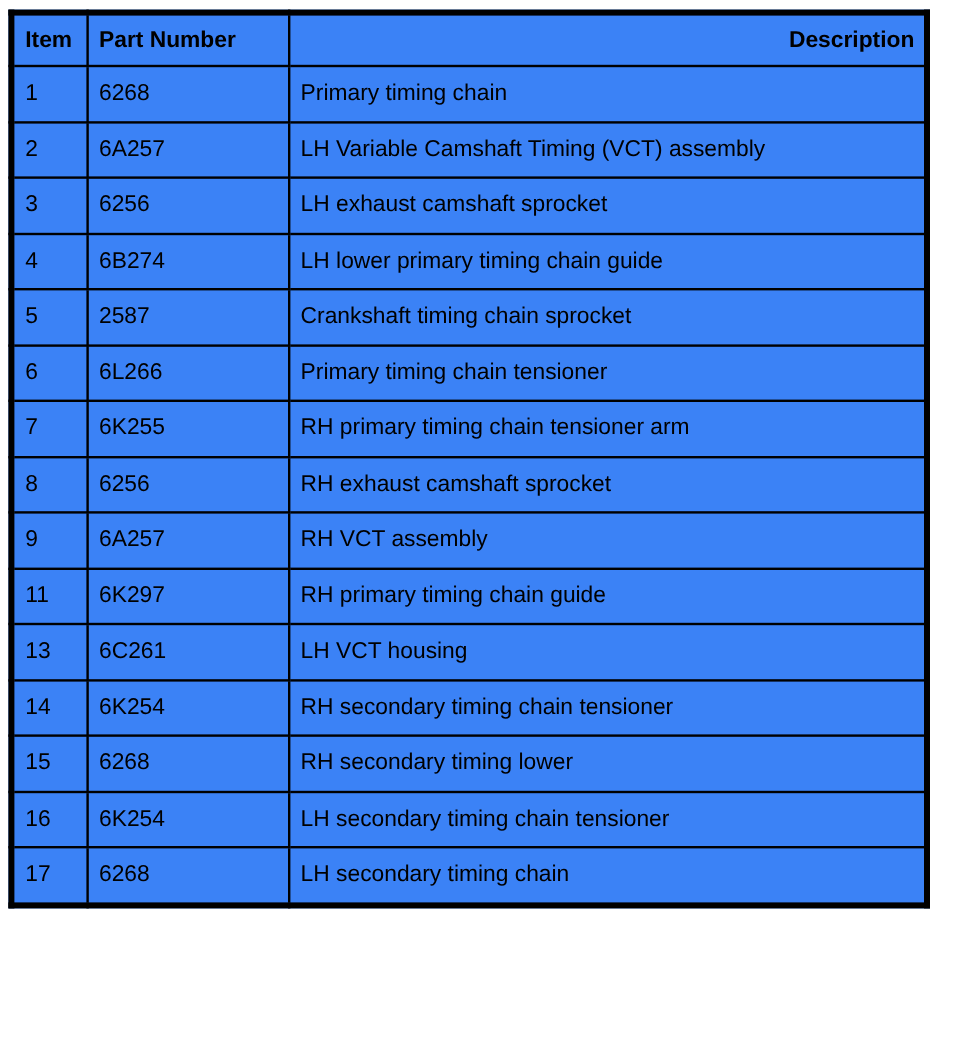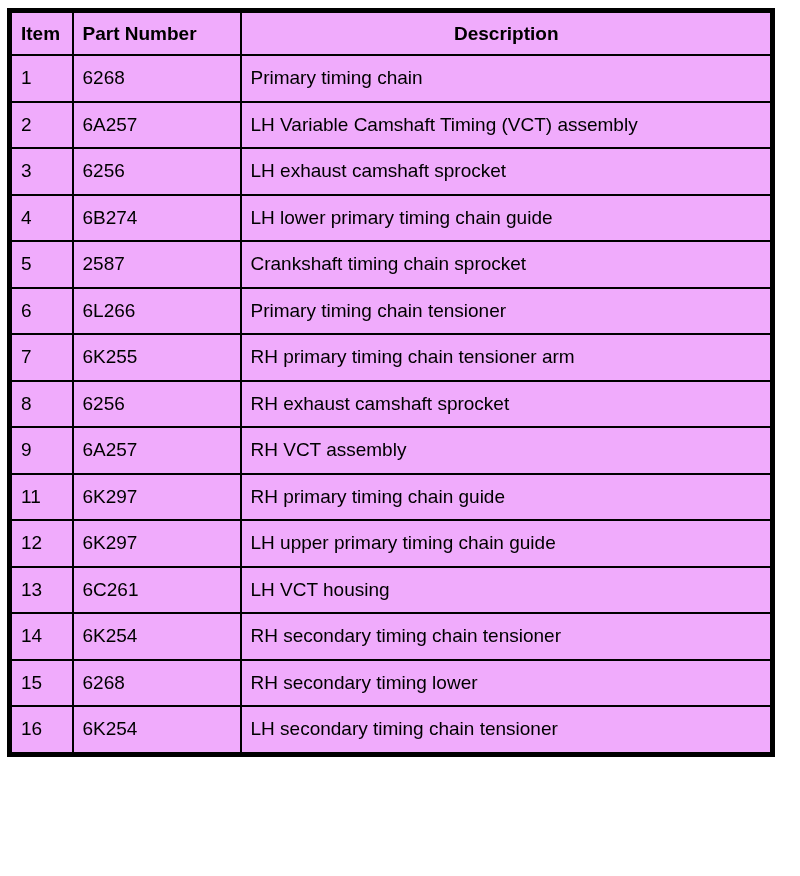--- a/index.html
+++ b/index.html
@@ -19,39 +19,39 @@
     overflow: hidden;
   }
   table.parts {
     position: absolute;
     left: 7px;
     top: 8px;
     width: 768px;
     border-collapse: collapse;
     table-layout: fixed;
     border: 5px solid #000000;
-    background: #f0abfc;
+    background: #3b82f6;
   }
   table.parts th,
   table.parts td {
     border: 2px solid #000000;
     font-size: 19px;
     line-height: 1.15;
     padding: 0 8px 0 9px;
     vertical-align: middle;
     white-space: nowrap;
     overflow: hidden;
   }
   table.parts th {
     font-weight: bold;
     height: 41px;
     text-align: left;
   }
   table.parts th.col-description {
-    text-align: center;
+    text-align: right;
   }
   table.parts td {
     font-weight: normal;
     height: 44.5px;
     text-align: left;
   }
   col.c-item { width: 63px; }
   col.c-part { width: 168px; }
   col.c-desc { width: auto; }
 </style>
@@ -117,39 +117,39 @@
         <td>9</td>
         <td>6A257</td>
         <td>RH VCT assembly</td>
       </tr>
       <tr>
         <td>11</td>
         <td>6K297</td>
         <td>RH primary timing chain guide</td>
       </tr>
       <tr>
-        <td>12</td>
-        <td>6K297</td>
-        <td>LH upper primary timing chain guide</td>
-      </tr>
-      <tr>
         <td>13</td>
         <td>6C261</td>
         <td>LH VCT housing</td>
       </tr>
       <tr>
         <td>14</td>
         <td>6K254</td>
         <td>RH secondary timing chain tensioner</td>
       </tr>
       <tr>
         <td>15</td>
         <td>6268</td>
         <td>RH secondary timing lower</td>
       </tr>
       <tr>
         <td>16</td>
         <td>6K254</td>
         <td>LH secondary timing chain tensioner</td>
       </tr>
+      <tr>
+        <td>17</td>
+        <td>6268</td>
+        <td>LH secondary timing chain</td>
+      </tr>
     </tbody>
   </table>
 </div>
 
 </body></html>

